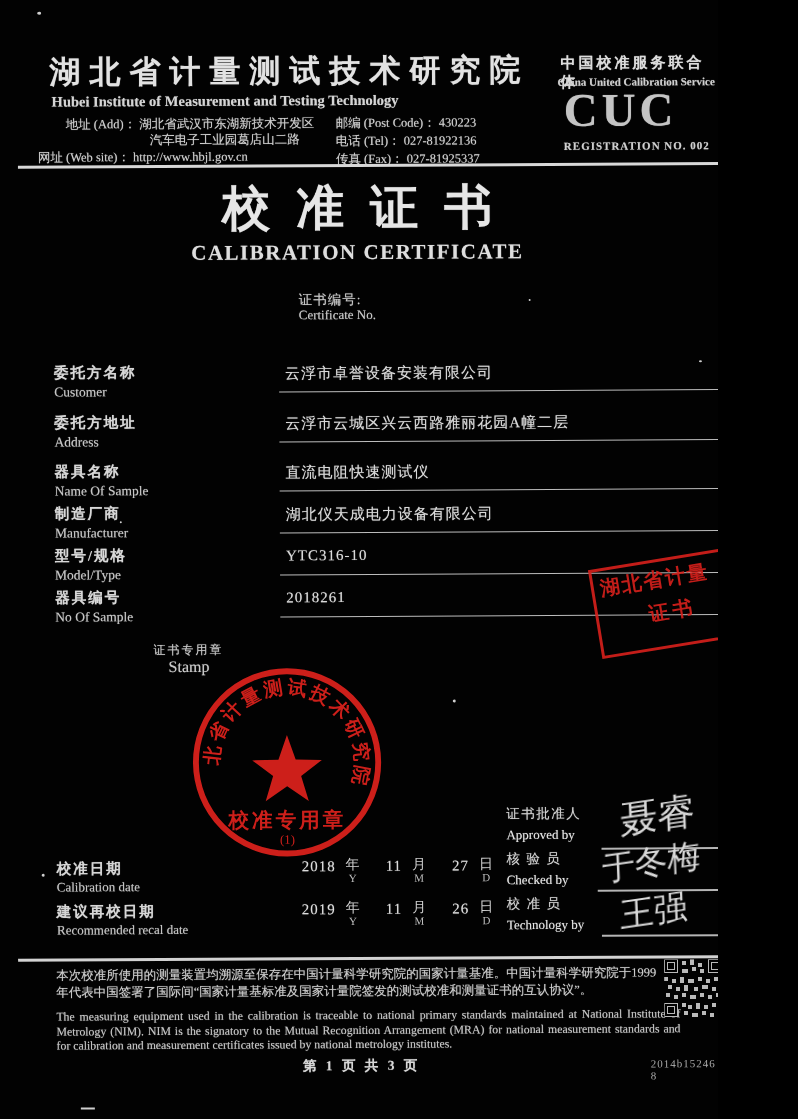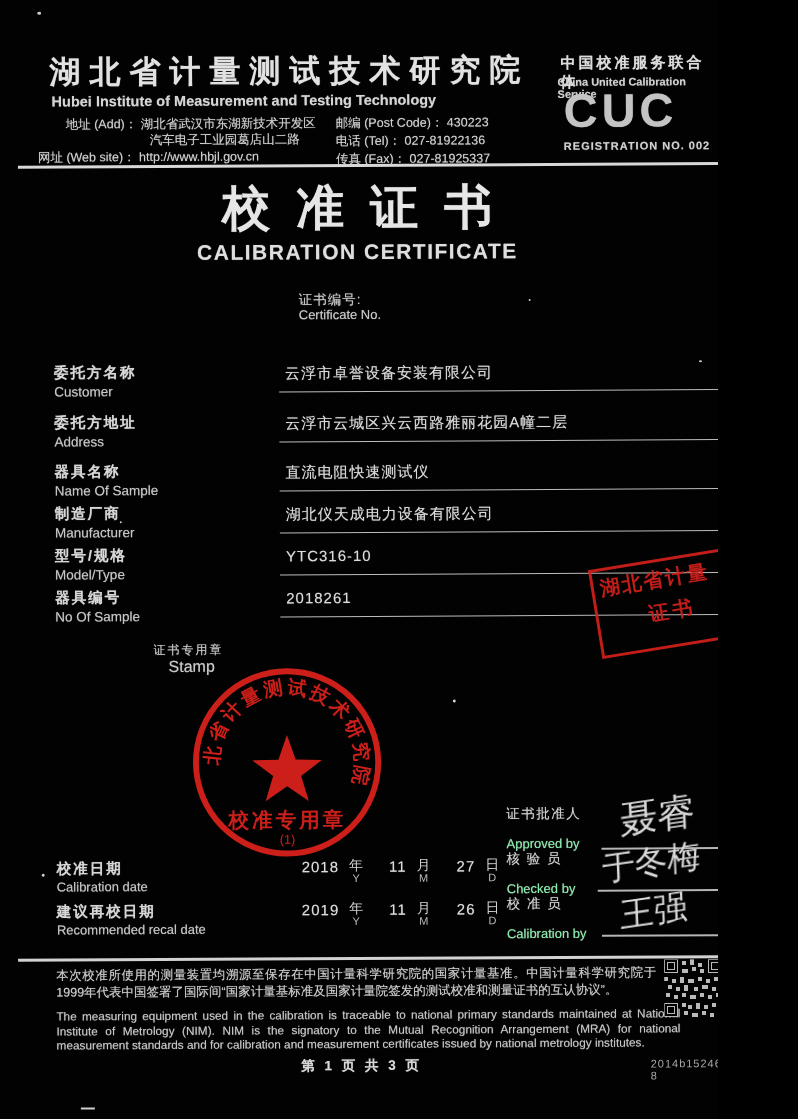--- a/index.html
+++ b/index.html
@@ -1,19 +1,19 @@
 <!DOCTYPE html>
 <html><head>
 <meta charset="utf-8">
 <style>
   html,body { margin:0; padding:0; background:#000; }
   .page {
     position:relative; width:718px; height:1119px; background:#020202;
     overflow:hidden; color:#c9c9c9;
-    font-family:Liberation Sans, sans-serif;
+    font-family:Liberation Serif, serif;
   }
   .doc { position:absolute; inset:0; transform:rotate(-0.3deg); }
   .abs { position:absolute; }
   .scan { text-shadow:0 0 1px rgba(230,230,230,.55); }
 
   
   .inst-cn { left:52px; top:50px; font-size:31px; font-weight:bold; letter-spacing:9px; color:#e2e2e2; white-space:nowrap; }
   .inst-en { left:54px; top:92px; font-size:14.5px; font-weight:bold; color:#d5d5d5; }
   .contact { font-size:12.5px; color:#cfcfcf; white-space:nowrap; }
   .c-addr1 { left:68px; top:115px; }
@@ -56,21 +56,21 @@
   .seal { left:188px; top:664px; width:196px; height:196px; opacity:.95; }
 
   .corner-stamp { right:-16px; top:560px; width:122px; height:76px;
                   border:3.5px solid #d8211c; transform:rotate(-9deg);
                   color:#d8211c; opacity:.9; padding:4px 6px; }
   .corner-stamp .l1 { font-size:20px; font-weight:bold; letter-spacing:2px; white-space:nowrap; }
   .corner-stamp .l2 { font-size:20px; font-weight:bold; letter-spacing:4px; margin:6px 0 0 44px; white-space:nowrap; }
 
   
   .sig-label-cn { font-size:13.5px; letter-spacing:1.5px; color:#d2d2d2; }
-  .sig-label-en { font-size:13px; color:#86efac; margin-top:13px; }
+  .sig-label-en { font-size:13px; color:#e5e5e5; margin-top:4px; }
   .sig-line { position:absolute; height:1.5px; background:#b5b5b5; }
   .sig-text { position:absolute; font-size:38px; color:#d8d8d8; filter:blur(.4px);
               transform:rotate(-8deg) skewX(-6deg); white-space:nowrap; }
 
   
   .date-label-cn { font-size:14.5px; font-weight:bold; letter-spacing:2px; color:#d6d6d6; }
   .date-label-en { font-size:13px; color:#c4c4c4; margin-top:1px; }
   .date-vals { position:absolute; left:245px; top:0; display:flex; align-items:flex-start; }
   .date-num { font-size:15px; color:#dcdcdc; margin-right:10px; letter-spacing:1px; }
   .date-unit { text-align:center; margin-right:26px; line-height:1; }
@@ -174,21 +174,21 @@
     <div class="abs" style="left:505px; top:806px;">
       <div class="scan sig-label-cn">证书批准人</div>
       <div class="scan sig-label-en">Approved by</div>
     </div>
     <div class="abs" style="left:505px; top:851px;">
       <div class="scan sig-label-cn">核 验 员</div>
       <div class="scan sig-label-en">Checked by</div>
     </div>
     <div class="abs" style="left:505px; top:896px;">
       <div class="scan sig-label-cn">校 准 员</div>
-      <div class="scan sig-label-en">Calibration by</div>
+      <div class="scan sig-label-en">Technology by</div>
     </div>
 
     <div class="sig-line" style="left:600px; top:849px; width:152px;"></div>
     <div class="sig-line" style="left:596px; top:891px; width:164px;"></div>
     <div class="sig-line" style="left:600px; top:936px; width:170px;"></div>
 
     <div class="sig-text" style="left:618px; top:792px;">聂睿</div>
     <div class="sig-text" style="left:600px; top:842px; font-size:33px;">于冬梅</div>
     <div class="sig-text" style="left:618px; top:890px; font-size:34px;">王强</div>
 

